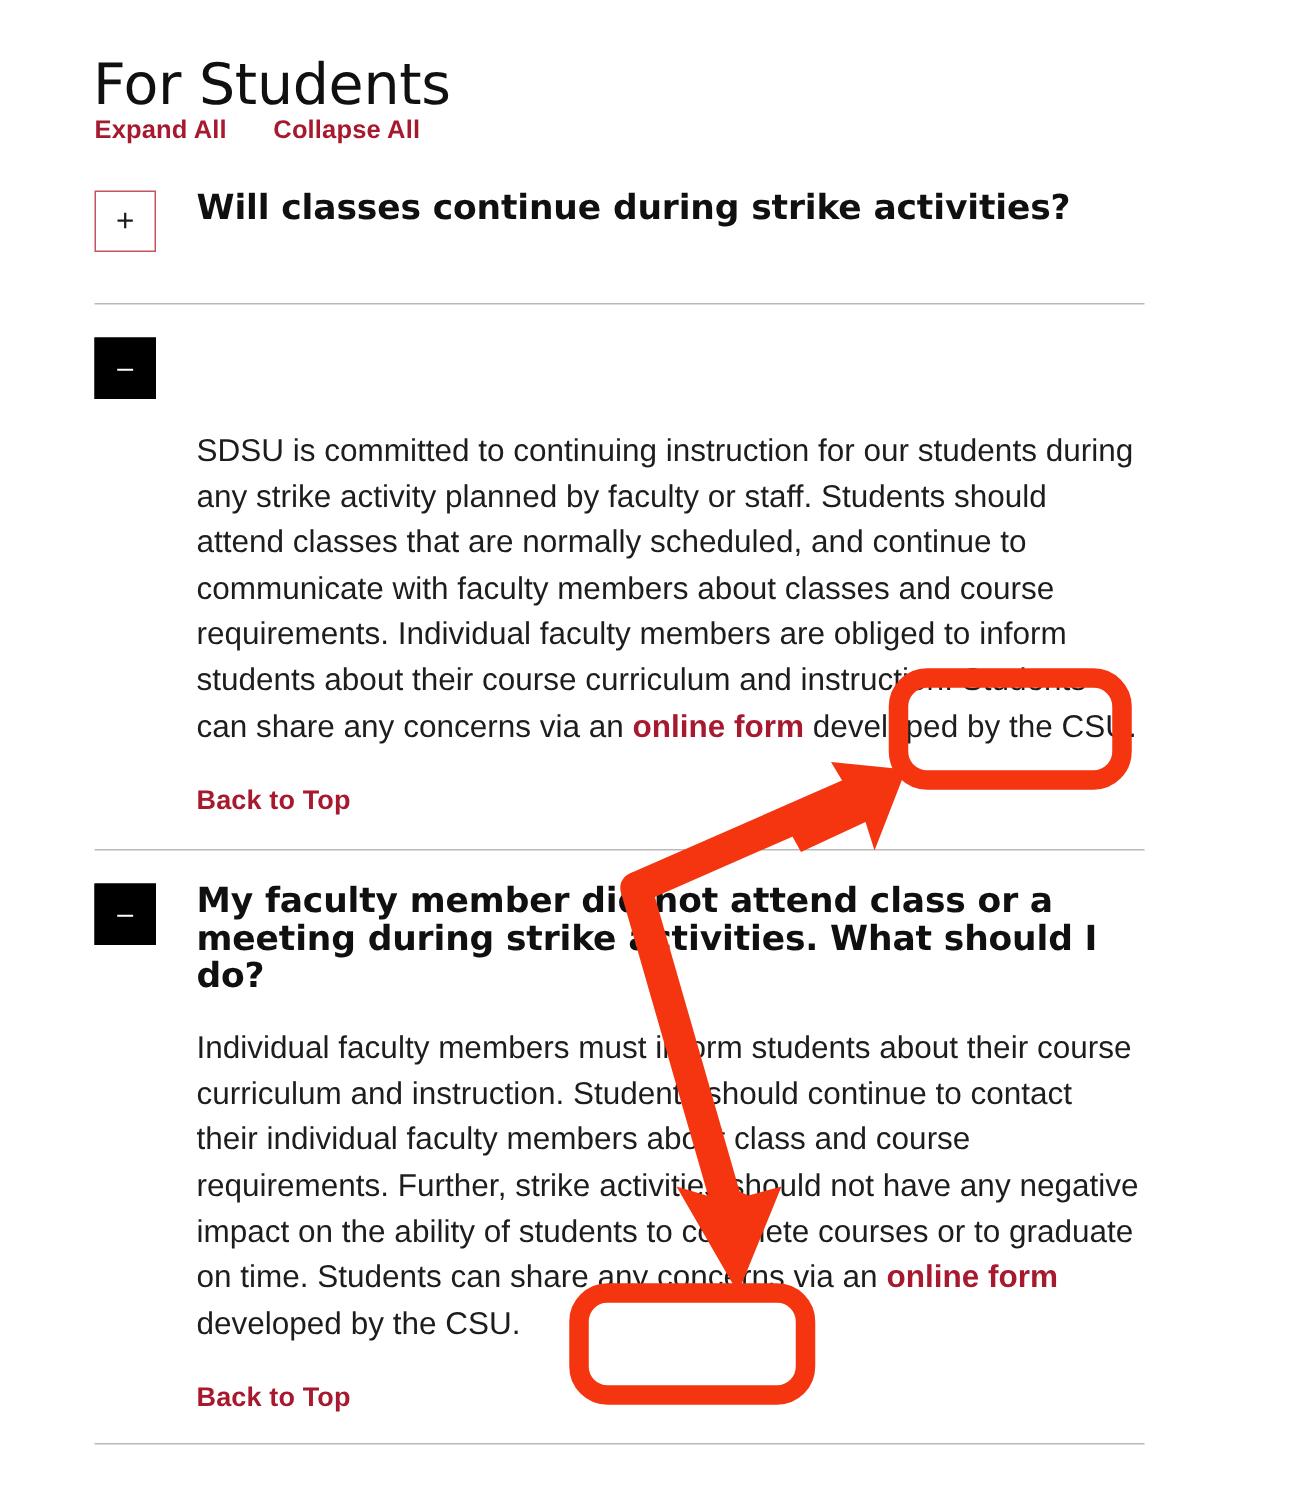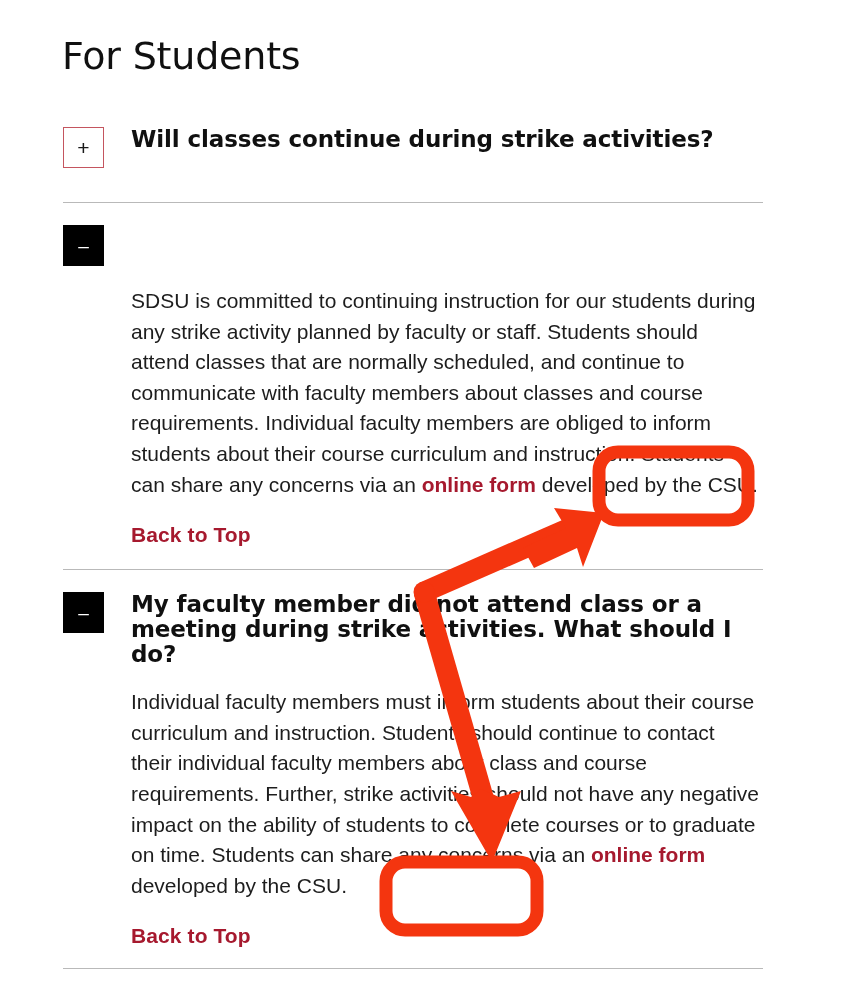--- a/index.html
+++ b/index.html
@@ -123,21 +123,21 @@
   }
   .inline-link {
     color: #A6192E;
     font-weight: bold;
     text-decoration: none;
     cursor: pointer;
   }
   .back-to-top {
     display: inline-block;
     margin-top: 23px;
-    font-size: 21px;
+    font-size: 18px;
     font-weight: bold;
     color: #A6192E;
     text-decoration: none;
     letter-spacing: 0.1px;
     cursor: pointer;
     font-family: "Liberation Sans", sans-serif;
   }
 
   .divider {
     height: 1px;
@@ -159,20 +159,24 @@
     pointer-events: none;
   }
 </style>
 </head>
 <body>
 
 <div class="page">
 
   <h1 class="page-title">For Students</h1>
 
+  <div class="toggle-links">
+    <a class="toggle-link">Expand All</a>
+    <a class="toggle-link">Collapse All</a>
+  </div>
 
   <div class="accordion">
 
     <div class="acc-item">
       <div class="acc-head">
         <div class="acc-icon plus">+</div>
         <div class="acc-title">Will classes continue during strike activities?</div>
       </div>
       <div class="sp-head-1"></div>
     </div>

